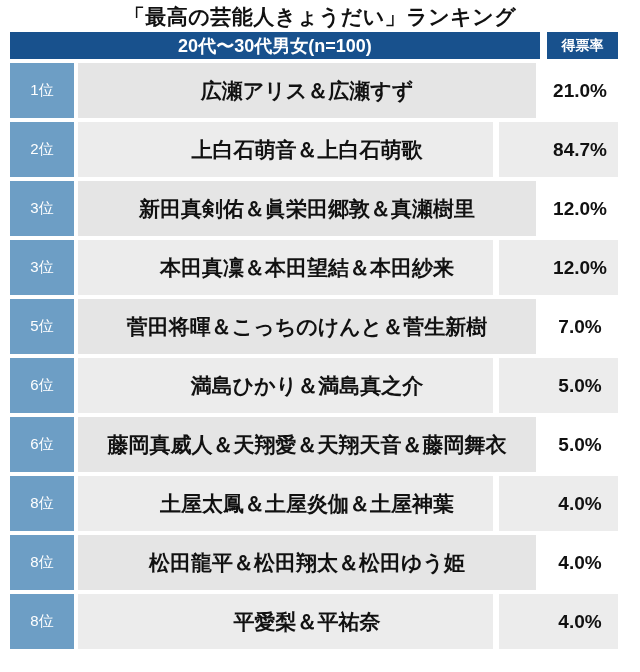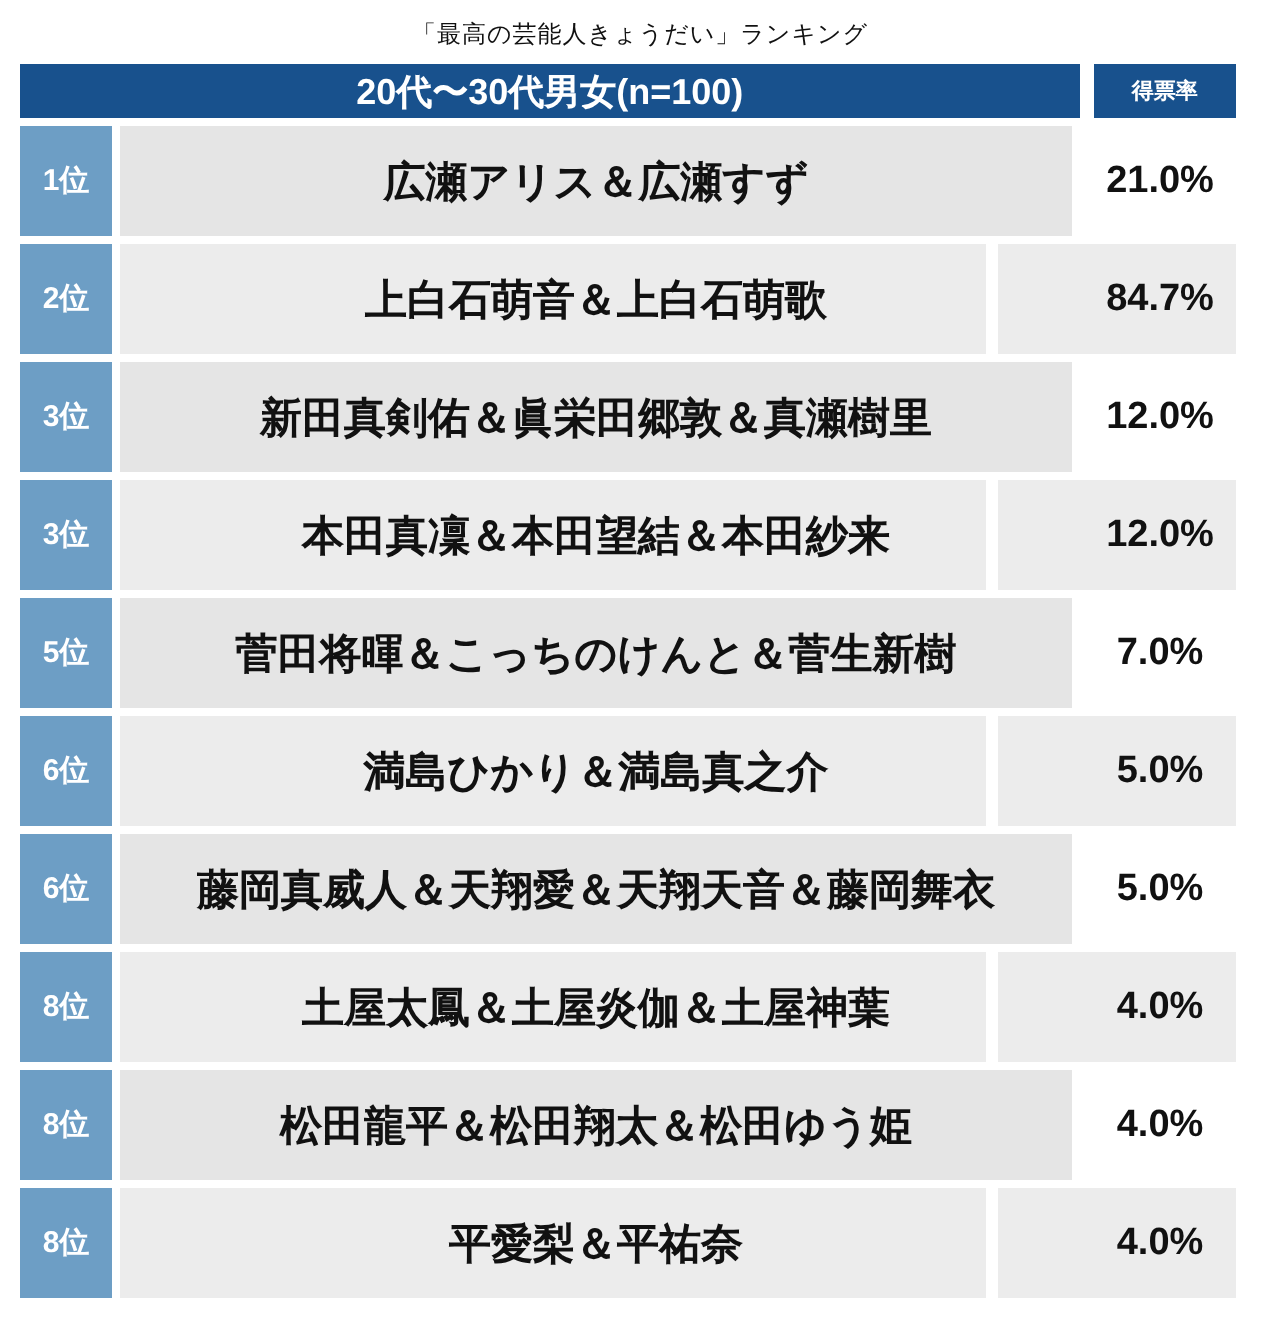--- a/index.html
+++ b/index.html
@@ -12,22 +12,22 @@
     -webkit-font-smoothing: antialiased;
   }
   .page {
     width: 640px;
     height: 672px;
     overflow: hidden;
     position: relative;
   }
   .title {
     text-align: center;
-    font-size: 12px;
-    font-weight: normal;
+    font-size: 21px;
+    font-weight: bold;
     color: #111111;
     padding-top: 7px;
     letter-spacing: 0.5px;
     line-height: 20px;
   }
   .ranking-table {
     position: absolute;
     left: 10px;
     top: 32px;
     width: 608px;
@@ -46,36 +46,36 @@
     font-size: 18px;
     display: flex;
     align-items: center;
     justify-content: center;
   }
   .hdr-rate {
     width: 84px;
     background: #18518d;
     color: #ffffff;
     font-weight: bold;
-    font-size: 11px;
+    font-size: 14px;
     display: flex;
     align-items: center;
     justify-content: center;
   }
   .row {
     display: flex;
     height: 55px;
     margin-bottom: 4px;
   }
   .cell-rank {
-    width: 46px;
+    width: 64px;
     margin-right: 4px;
     background: #6d9ec5;
     color: #ffffff;
-    font-weight: bold;
+    font-weight: normal;
     font-size: 15px;
     display: flex;
     align-items: center;
     justify-content: center;
     flex-shrink: 0;
   }
   .cell-names {
     flex: 1;
     margin-right: 6px;
     background: #e5e5e5;

